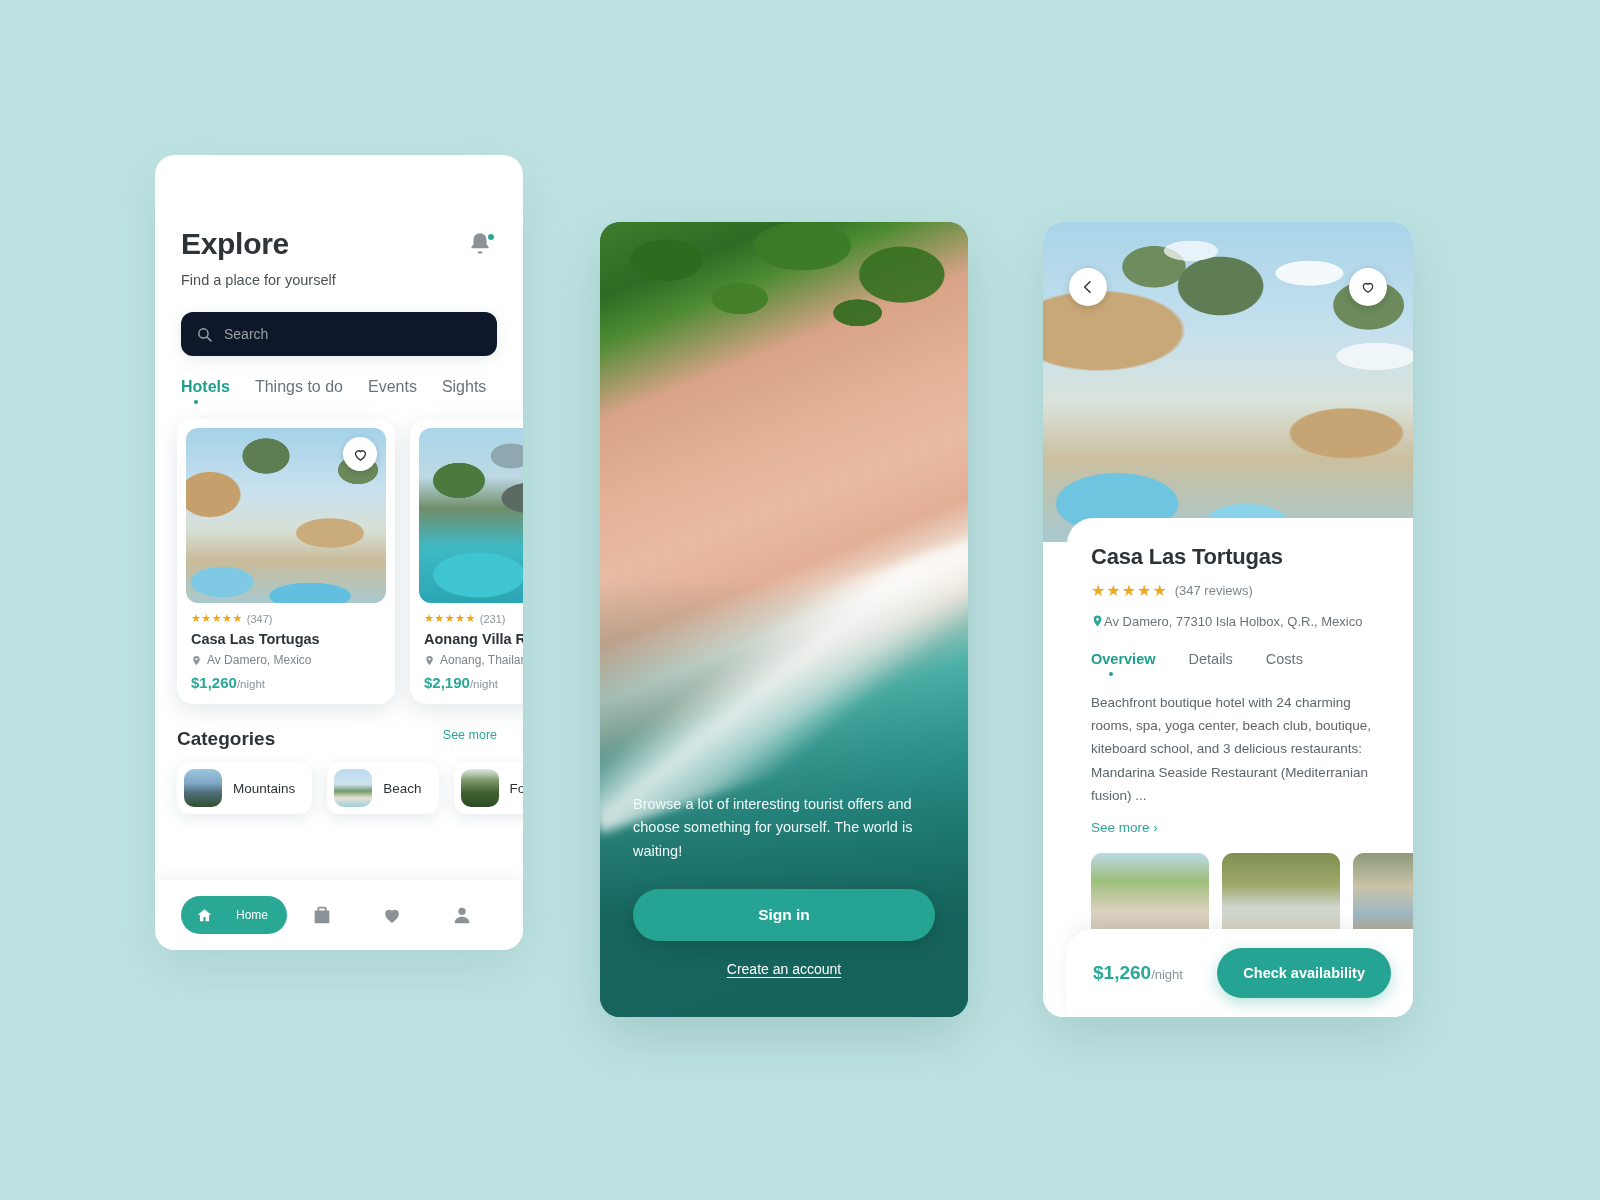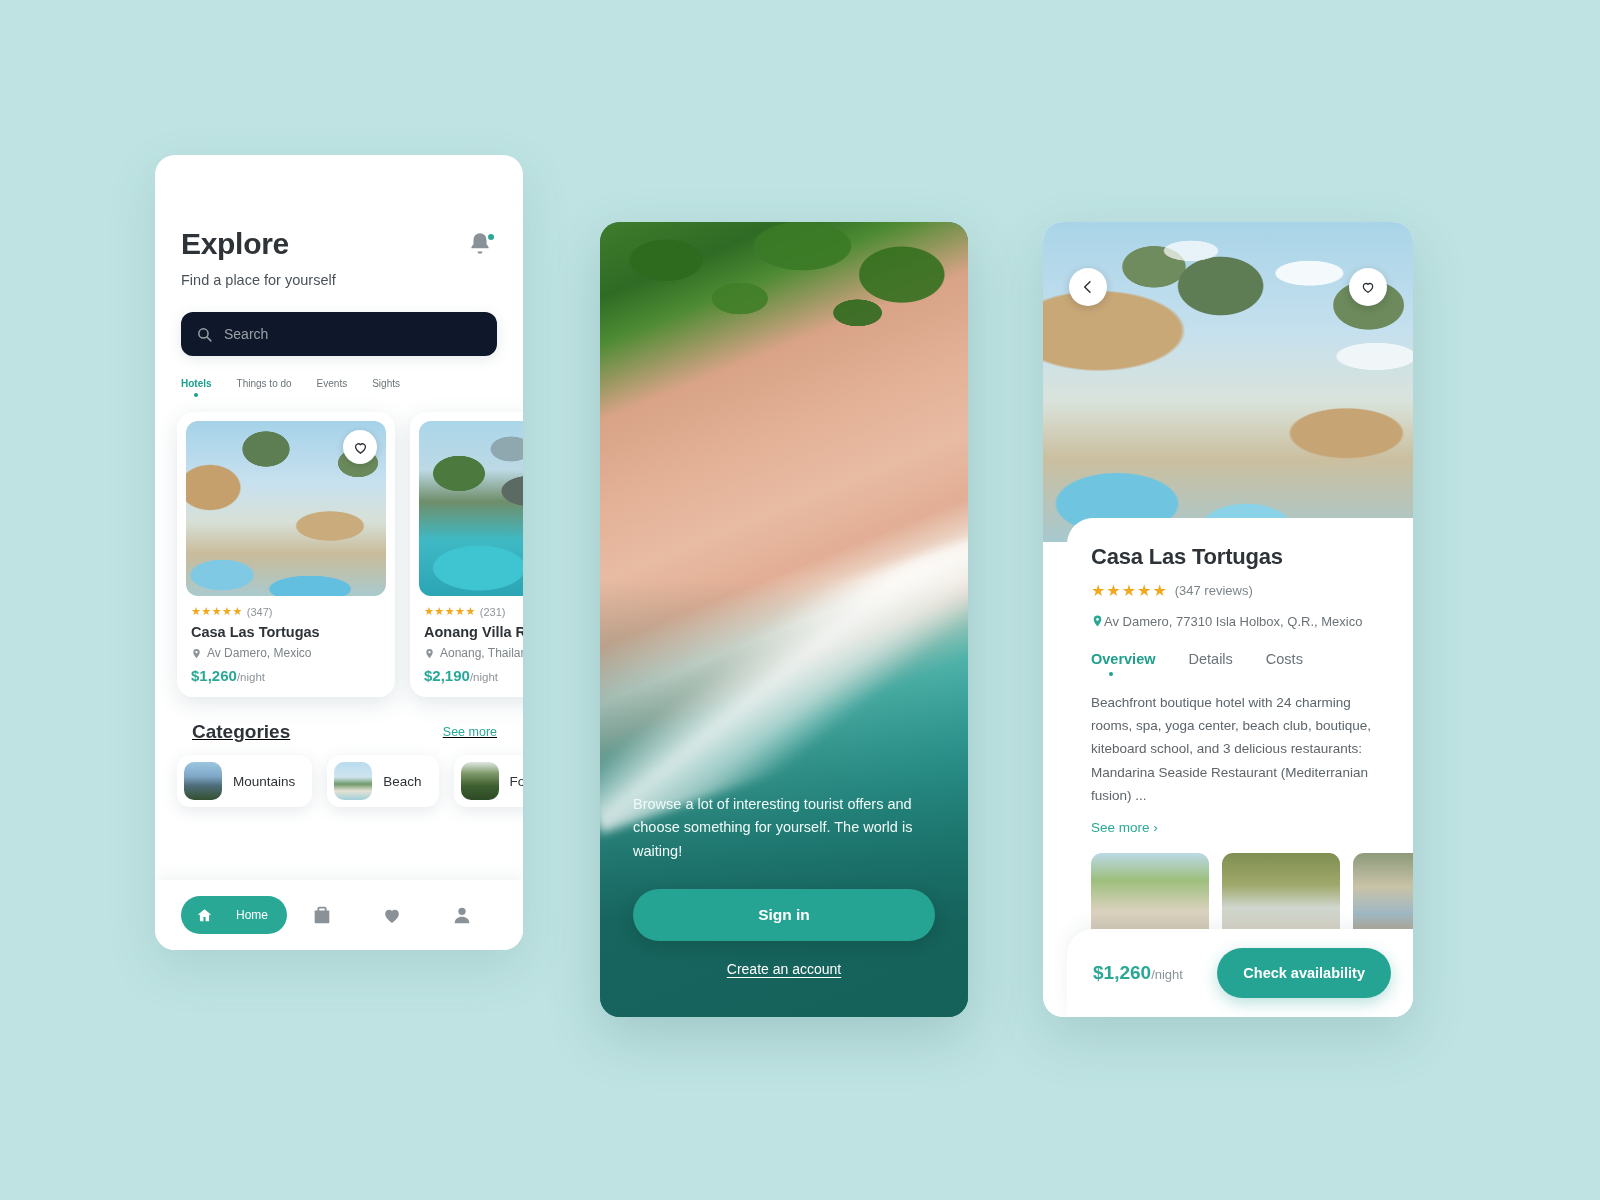--- a/index.html
+++ b/index.html
@@ -29,21 +29,21 @@
 
   .search {
     margin:24px 26px 0 26px; height:44px; background:#0f172a;
     border-radius:12px; display:flex; align-items:center; gap:11px; padding:0 15px;
     box-shadow:0 3px 14px rgba(60,90,100,.13);
   }
   .search svg { width:17px; height:17px; flex:none; }
   .search .ph { font-size:14px; color:#9aa1a6; }
 
   .tabs { display:flex; gap:25px; padding:22px 26px 0 26px; }
-  .tab { font-size:10px; color:#6b7378; position:relative; padding-bottom:9px;text-align:right; }
+  .tab { font-size:16px; color:#6b7378; position:relative; padding-bottom:9px;text-align:right; }
   .tab.active { color:#1fa08d; font-weight:600; }
   .tab.active::after {
     content:""; position:absolute; left:13px; bottom:1px;
     width:4px; height:4px; border-radius:50%; background:#1fa08d;
   }
 
   .cards { display:flex; gap:15px; padding:14px 0 0 22px; }
   .hcard {
     width:218px; flex:none; background:#fff; border-radius:16px;
     box-shadow:0 6px 22px rgba(55,95,105,.15); padding:9px 9px 13px 9px;
@@ -59,21 +59,21 @@
   .stars { display:flex; align-items:center; gap:4px; }
   .stars .st { color:#f0a81e; font-size:11px; letter-spacing:.5px; }
   .stars .cnt { font-size:11px; color:#8d9499; }
   .hname { font-size:14.5px; font-weight:700; color:#2e3338; margin-top:6px; }
   .hloc { display:flex; align-items:center; gap:5px; margin-top:6px; }
   .hloc svg { width:11px; height:13px; flex:none; }
   .hloc span { font-size:12px; color:#7d858a; }
   .hprice { margin-top:7px; font-size:15px; font-weight:700; color:#2aa896; }
   .hprice .per { font-size:11.5px; color:#8d9499; font-weight:400; }
 
-  .cat-head { display:flex; align-items:center; justify-content:space-between; padding:24px 26px 0 37px;text-decoration:underline; }
+  .cat-head { display:flex; align-items:flex-start; justify-content:space-between; padding:24px 26px 0 22px; }
   .cat-title { font-size:19px; font-weight:700; color:#2e3338; }
   .cat-more { font-size:12.5px; color:#2aa896; }
   .cat-row { display:flex; gap:15px; padding:12px 0 0 22px; }
   .cchip {
     flex:none; background:#fff; border-radius:13px; padding:7px 17px 7px 7px;
     display:flex; align-items:center; gap:11px;
     box-shadow:0 4px 16px rgba(55,95,105,.13);
   }
   .cchip .thumb { width:38px; height:38px; border-radius:10px; }
   .cchip span { font-size:13.5px; color:#2e3338; }

